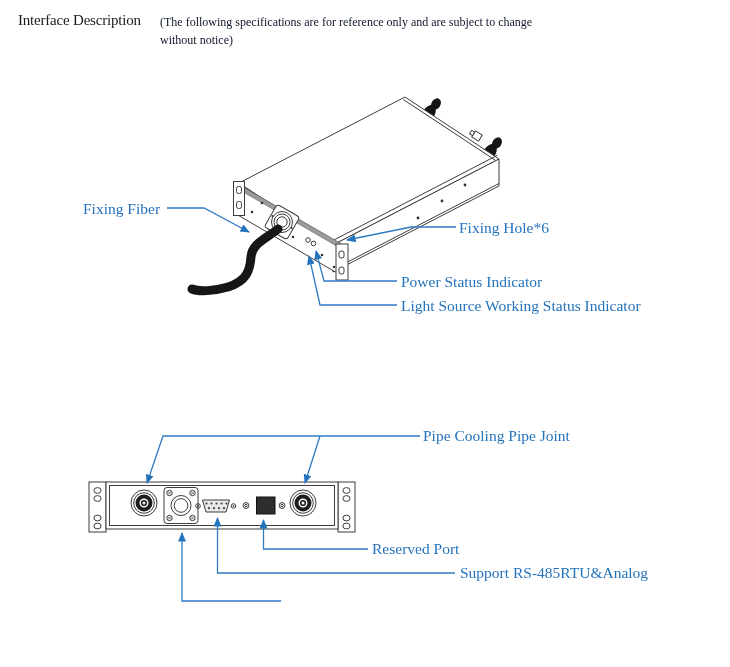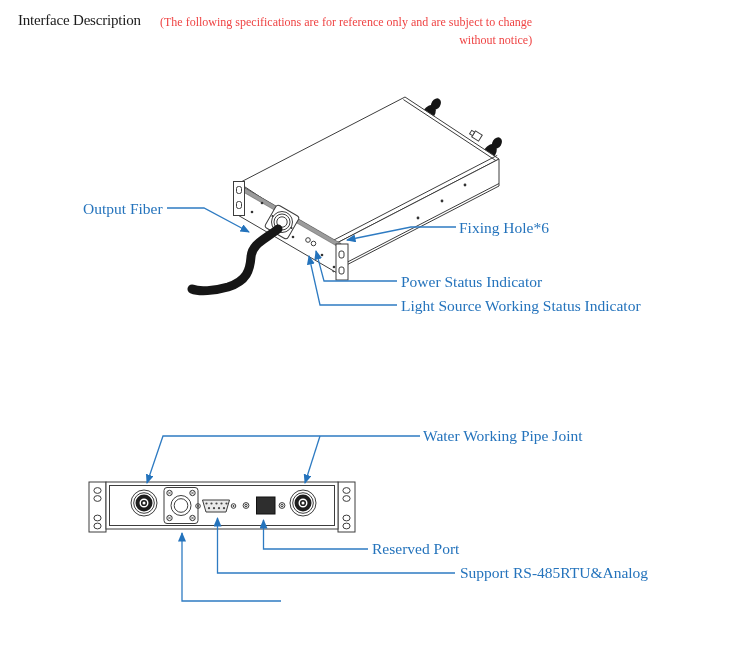--- a/index.html
+++ b/index.html
@@ -2,29 +2,28 @@
 <html><head>
 <meta charset="utf-8">
 <style>
   html,body{margin:0;padding:0;background:#ffffff;}
   .page{
     position:relative;
     width:730px;height:667px;
     background:#ffffff;
     font-family:"Liberation Serif","DejaVu Serif",serif;
     overflow:hidden;
-    text-align:right;
   }
   .title{
     position:absolute;left:18px;top:12px;
     font-size:15px;color:#1b1b1b;letter-spacing:-0.2px;
   }
   .note{
     position:absolute;left:160px;top:13px;
-    font-size:12px;color:#ef4444;line-height:18px;white-space:nowrap;
+    font-size:12px;color:#0f172a;line-height:18px;white-space:nowrap;
   }
   .lbl{
     position:absolute;
     font-size:15.5px;color:#2473BC;line-height:17px;white-space:nowrap;
   }
   svg.art{position:absolute;left:0;top:0;}
 </style>
 </head>
 <body>
 
@@ -199,24 +198,24 @@
 
     <g stroke="#2E7BC2" stroke-width="1.3" fill="none">
       <path d="M420,436 H163 L147,483" marker-end="url(#arr)"></path>
       <path d="M320,436 L305,483" marker-end="url(#arr)"></path>
       <path d="M368,549 H263.5 L263.5,520" marker-end="url(#arr)"></path>
       <path d="M455,573 H217.5 L217.5,518" marker-end="url(#arr)"></path>
       <path d="M281,601 H182 L182,533" marker-end="url(#arr)"></path>
     </g>
   </svg>
 
-  <div class="lbl" style="left:83px;top:200px">Output Fiber</div>
+  <div class="lbl" style="left:83px;top:200px">Fixing Fiber</div>
   <div class="lbl" style="left:459px;top:219px">Fixing Hole*6</div>
   <div class="lbl" style="left:401px;top:297px">Light Source Working Status Indicator</div>
   <div class="lbl" style="left:401px;top:273px">Power Status Indicator</div>
 
-  <div class="lbl" style="left:423px;top:427px">Water Working Pipe Joint</div>
+  <div class="lbl" style="left:423px;top:427px">Pipe Cooling Pipe Joint</div>
   <div class="lbl" style="left:372px;top:540px">Reserved Port</div>
   <div class="lbl" style="left:460px;top:564px">
     <div>Support RS-485RTU&amp;Analog</div>
   </div>
 
 </div>
 
 </body></html>

